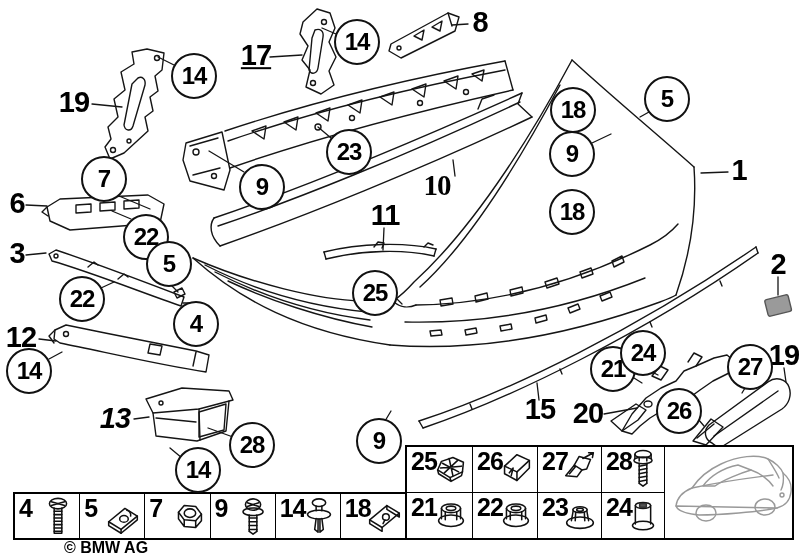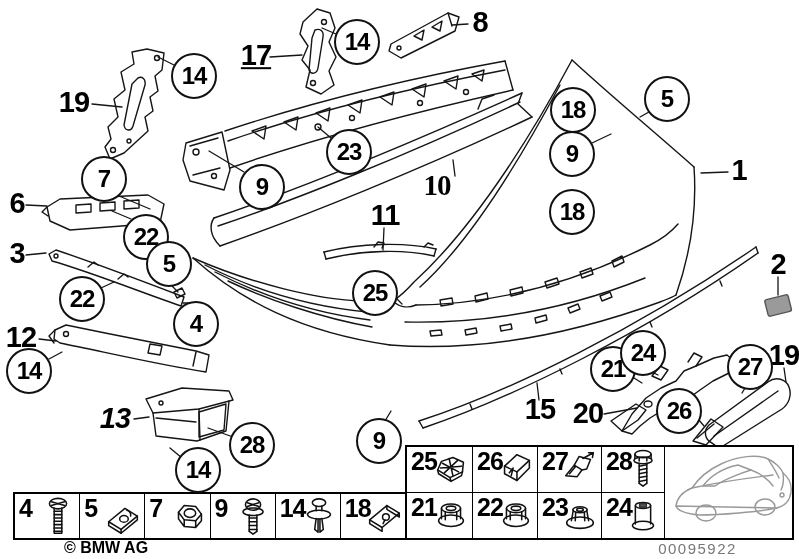--- a/index.html
+++ b/index.html
@@ -454,14 +454,13 @@
       </div>
       <div class="pcell row2">
         <span class="num">24</span>
         <svg class="cell-icon" viewBox="0 0 40 44">
           <use href="#icon-nut-expanding"></use>
         </svg>
       </div>
     </div>
 
   <div id="copyright">© BMW AG</div>
-  <div id="docnum">00095922</div>
 </div>
 
 </body></html>

